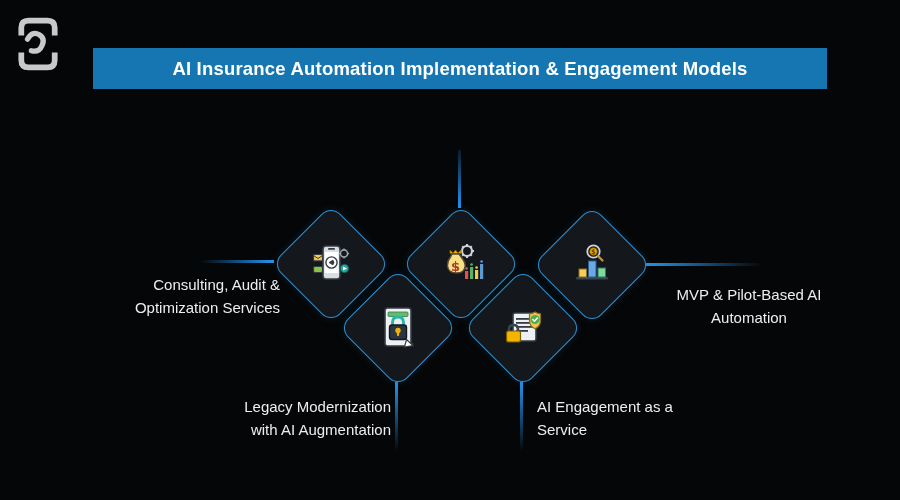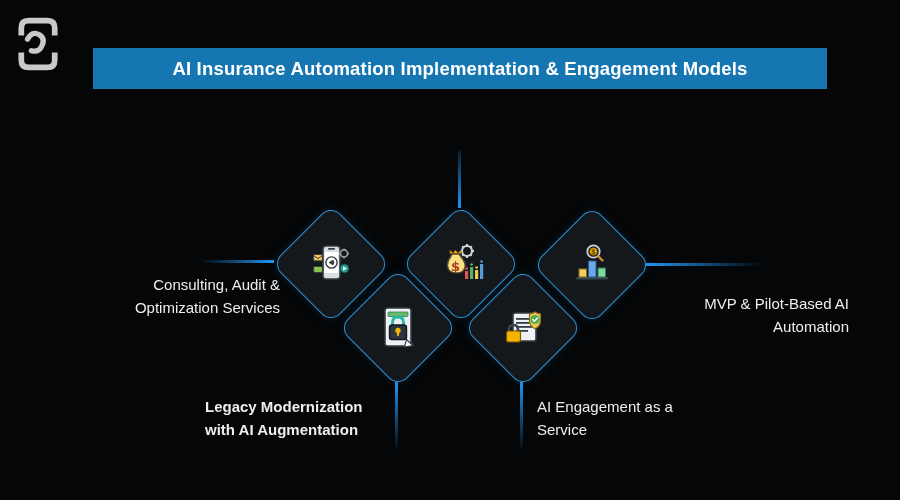--- a/index.html
+++ b/index.html
@@ -45,22 +45,22 @@
   .d-right{left:550px;top:223px;}
   .d-bl{left:356px;top:286px;}
   .d-br{left:481px;top:286px;}
   
   .lbl{
     position:absolute;z-index:3;font-size:15px;line-height:23px;
     color:#eceeef;white-space:pre-line;
   }
   .lbl-top{left:260px;top:129px;width:400px;text-align:center;}
   .lbl-left{left:88px;top:273px;width:192px;text-align:right;}
-  .lbl-right{left:649px;top:292px;width:200px;text-align:right;}
-  .lbl-bl{left:205px;top:395px;width:186px;text-align:left;font-weight:bold;}
+  .lbl-right{left:649px;top:283px;width:200px;text-align:center;}
+  .lbl-bl{left:205px;top:395px;width:186px;text-align:right;}
   .lbl-br{left:537px;top:395px;width:170px;text-align:left;}
 </style>
 </head>
 <body>
 
 <div class="stage">
 
   <svg class="logo" viewBox="0 0 44 58">
     <path d="M4.5 20 V12 Q4.5 4.5 12 4.5 H32 Q39.5 4.5 39.5 12 V20" fill="none" stroke="#c9c9c9" stroke-width="6"></path>
     <path d="M4.5 38 V46 Q4.5 53.5 12 53.5 H32 Q39.5 53.5 39.5 46 V38" fill="none" stroke="#c9c9c9" stroke-width="6"></path>

